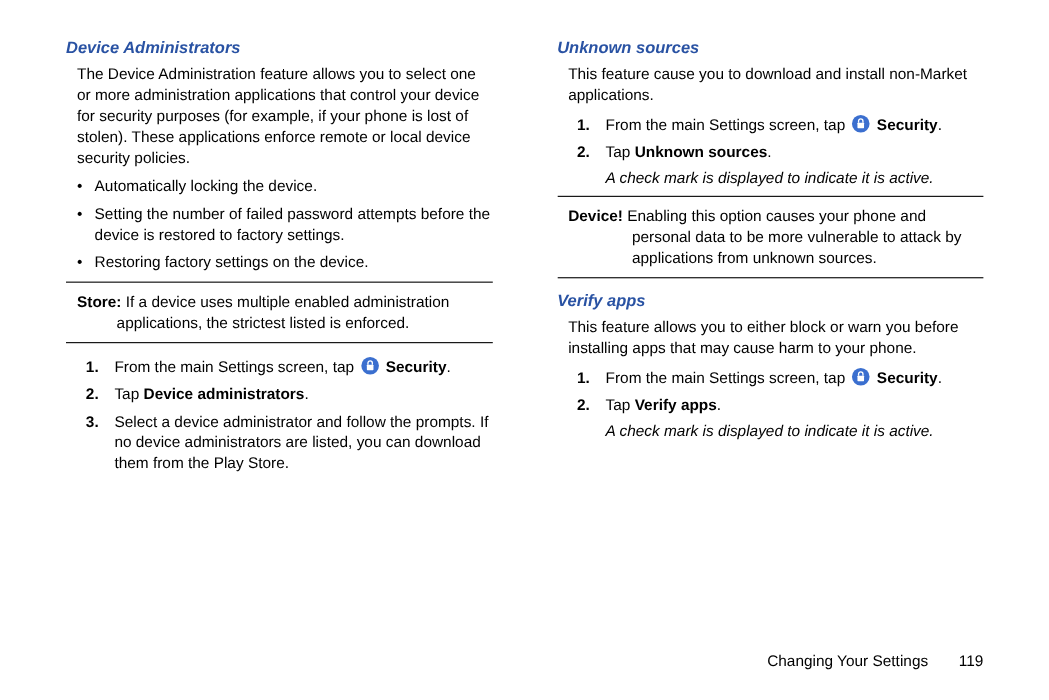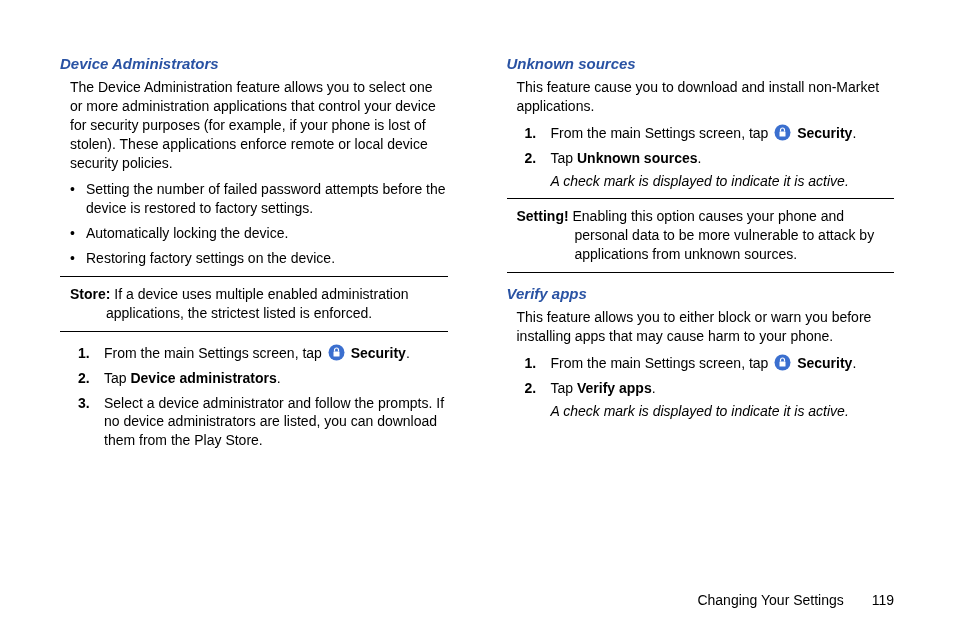--- a/index.html
+++ b/index.html
@@ -8,21 +8,20 @@
       font-size: 14px;
       color: #000;
       width: 954px;
       height: 636px;
       padding: 35px 60px 20px 60px;
       position: relative;
     }
     .page {
       display: flex;
       gap: 59px;
-      margin-top: 20px;
     }
     .col {
       flex: 1;
       min-width: 0;
     }
     .section-heading {
       font-family: Arial, Helvetica, sans-serif;
       font-weight: bold;
       font-style: italic;
       color: #2952a3;
@@ -125,22 +124,22 @@
 <body>
 
 <div class="page">
   <div class="col">
 
     <div class="section-heading">Device Administrators</div>
 
     <div class="para">The Device Administration feature allows you to select one or more administration applications that control your device for security purposes (for example, if your phone is lost of stolen). These applications enforce remote or local device security policies.</div>
 
     <ul class="bullets">
+      <li>Automatically locking the device.</li>
       <li>Setting the number of failed password attempts before the device is restored to factory settings.</li>
-      <li>Automatically locking the device.</li>
       <li>Restoring factory settings on the device.</li>
     </ul>
 
     <div class="note-block">
       <span class="note-indent">
       <span class="note-label">Store:</span>
       <span class="note-text">If a device uses multiple enabled administration applications, the strictest listed is enforced.</span>
       </span>
     </div>
 
@@ -188,21 +187,21 @@
       <li>
         <span class="step-line">
           <span>Tap </span><span class="strong">Unknown sources</span><span>.</span>
         </span>
         <span class="step-sub">A check mark is displayed to indicate it is active.</span>
       </li>
     </ol>
 
     <div class="warning-block">
       <span class="warning-indent">
-      <span class="warning-label">Setting!</span><span> Enabling this option causes your phone and personal data to be more vulnerable to attack by applications from unknown sources.</span>
+      <span class="warning-label">Device!</span><span> Enabling this option causes your phone and personal data to be more vulnerable to attack by applications from unknown sources.</span>
       </span>
     </div>
 
     <div class="section-heading">Verify apps</div>
     <div class="para">This feature allows you to either block or warn you before installing apps that may cause harm to your phone.</div>
 
     <ol class="steps">
       <li>
         <span class="step-line">
           <span>From the main Settings screen, tap </span><span class="icon-lock">

